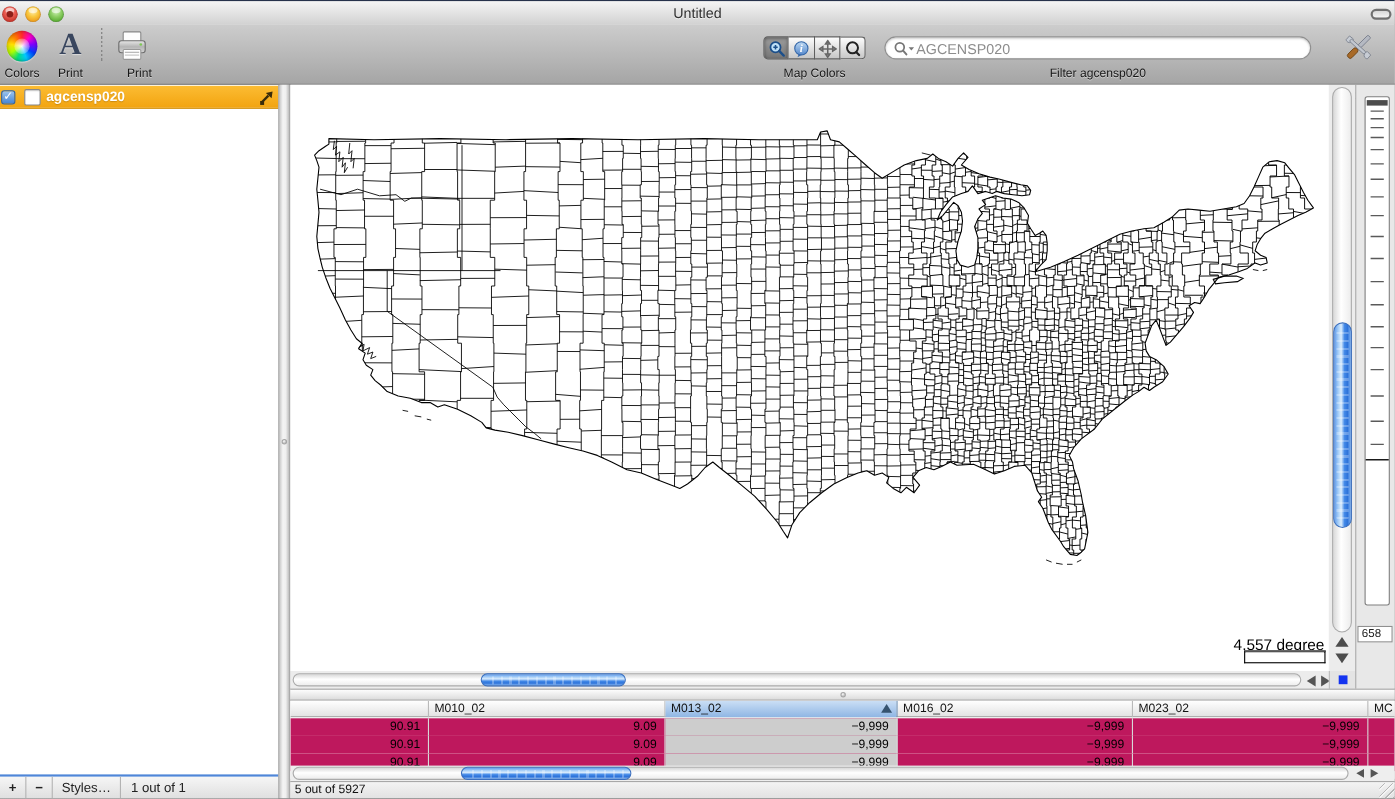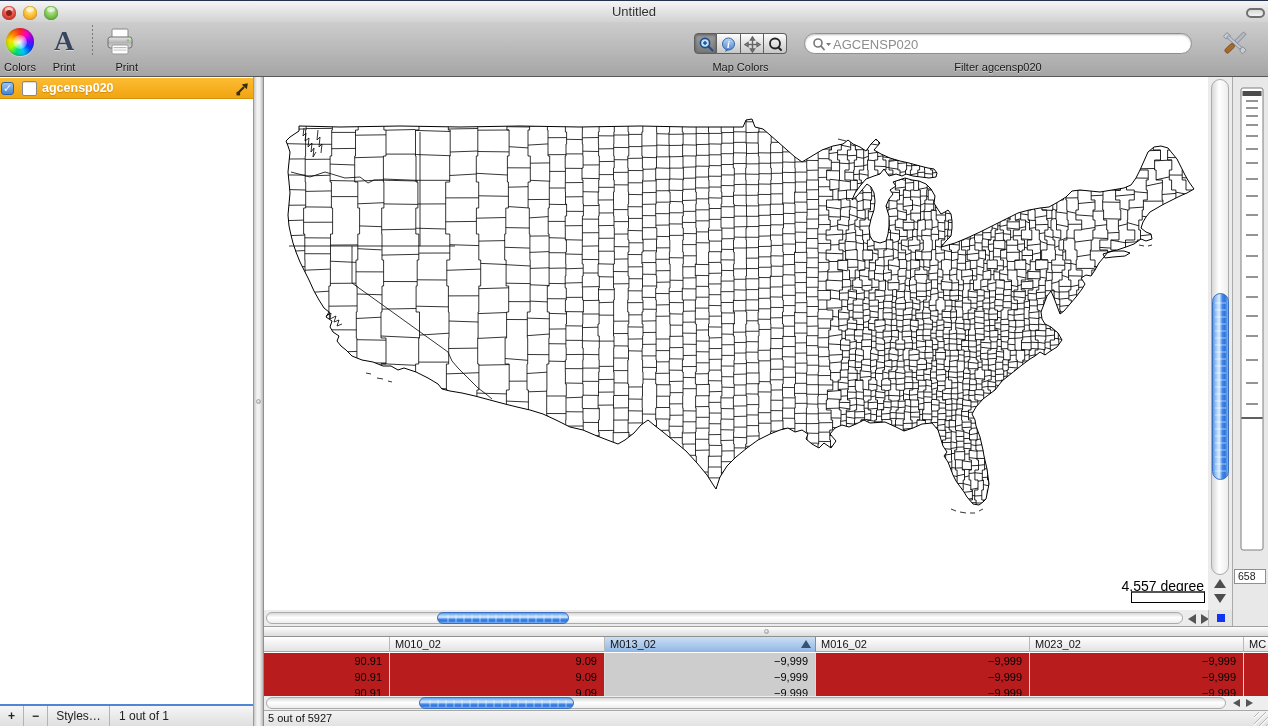--- a/index.html
+++ b/index.html
@@ -113,21 +113,21 @@
 
   
   .tablewrap{position:absolute;left:264px;top:637px;width:1004px;height:71px;background:#fff;overflow:hidden;}
   .thead{position:absolute;left:0;top:0;width:1004px;height:15px;
     background:linear-gradient(#ffffff,#e3e3e3);border-bottom:1px solid #a6a6a6;}
   .th{position:absolute;top:0;height:15px;font-size:11px;color:#111;padding:1px 0 0 5px;
     border-right:1px solid #b9b9b9;overflow:hidden;white-space:nowrap;}
   .th.sel{background:linear-gradient(#cbdff5,#8fb6e4);border-right:1px solid #7192b6;}
   .th .sort{position:absolute;right:4px;top:3px;width:0;height:0;
     border-left:5px solid transparent;border-right:5px solid transparent;border-bottom:8px solid #36536f;}
-  .trow{position:absolute;left:0;width:1004px;height:16px;background:#b91c1c;}
+  .trow{position:absolute;left:0;width:1004px;height:16px;background:#be185d;}
   .td{position:absolute;top:0;height:16px;font-size:11px;color:#000;padding:2px 7px 0 0;text-align:right;
     border-right:1px solid #d8d8d8;overflow:hidden;white-space:nowrap;}
   .td.sel{background:#cdcdcd;}
   .table-hscroll{position:absolute;left:264px;top:696px;width:1004px;height:14px;background:#eee;}
   .table-hscroll .track{position:absolute;left:2px;top:1px;width:960px;height:12px;border-radius:6.5px;
     background:linear-gradient(#d8d8d8,#ffffff 45%,#ededed);border:1px solid #ababab;}
   .statusbar{position:absolute;left:264px;top:710px;width:1004px;height:16px;
     background:linear-gradient(#f3f3f3,#e2e2e2);border-top:1px solid #a8a8a8;
     font-size:11px;color:#111;padding:1px 0 0 4px;}
   .grip{position:absolute;right:0;bottom:0;width:14px;height:14px;

